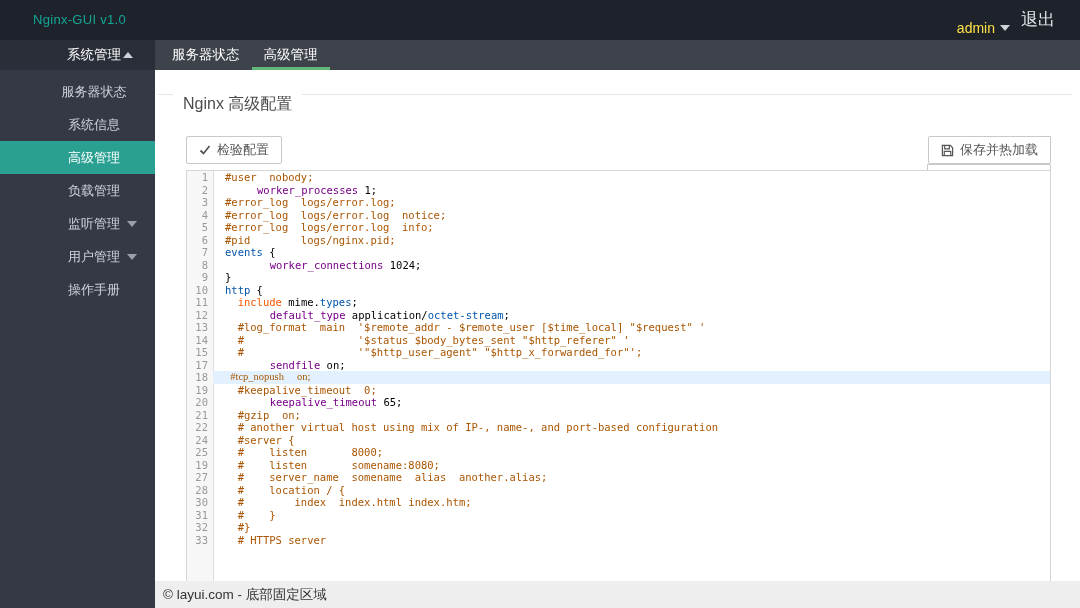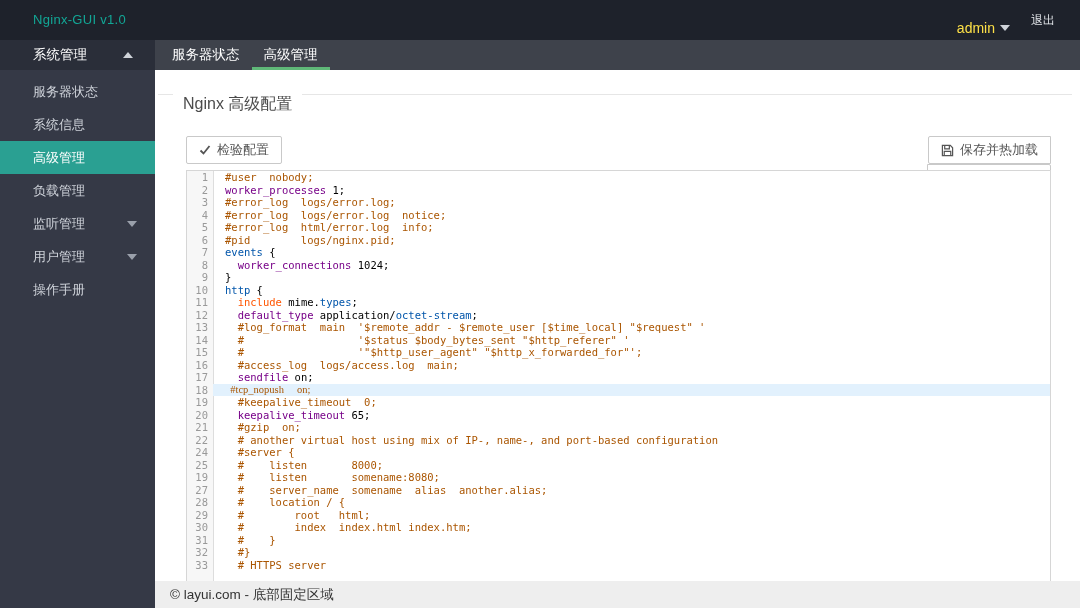--- a/index.html
+++ b/index.html
@@ -10,25 +10,25 @@
   
   .topbar { position:absolute; left:0; top:0; width:1080px; height:40px;
             background:#1e222b; z-index:6; }
   .logo { position:absolute; left:33px; top:0; line-height:40px; font-size:13px;
           color:var(--logo,#12a796); letter-spacing:.3px; }
   .admin-wrap { position:absolute; right:70px; top:0; height:56px; display:flex;
                 align-items:center; gap:5px; color:#fde047; font-size:14px; cursor:pointer; }
   .caret-down { width:0; height:0; border-left:5px solid transparent;
                 border-right:5px solid transparent; border-top:6px solid #cfd3d9; }
   .logout { position:absolute; right:25px; top:0; line-height:40px; color:#e3e6ea;
-            font-size:12px; cursor:pointer; }
+            font-size:17px; cursor:pointer; }
 
   
   .sidebar { position:absolute; left:0; top:40px; width:155px; height:568px;
-             background:#353946; z-index:5; }
+             background:#353946; z-index:5;text-align:center; }
   .side-head { height:30px; line-height:30px; background:#2a2e39; color:#fff;
                font-size:13.5px; padding-left:33px; position:relative; cursor:pointer; }
   .tri-up { position:absolute; right:22px; top:12px; width:0; height:0;
             border-left:5px solid transparent; border-right:5px solid transparent;
             border-bottom:6px solid #cfd3d9; }
   .side-list { padding-top:5px; }
   .side-item { height:33px; line-height:33px; padding-left:33px; font-size:13px;
                color:#cfd3da; position:relative; cursor:pointer; }
   .side-item.active { background:var(--active-nav,#2aa092); color:#fff; }
   .tri-down { position:absolute; right:18px; top:14px; width:0; height:0;
@@ -63,28 +63,28 @@
   
   .editor { position:absolute; top:100px; left:31px; right:29px; bottom:0;
             border:1px solid #d6d6d6; border-bottom:none; overflow:hidden; z-index:1;
             background:linear-gradient(90deg,#f7f7f7 0 26px,#ddd 26px 27px,#fff 27px);
             font-family:"DejaVu Sans Mono", monospace; font-size:10.5px; cursor:text; }
   .cm-row { display:flex; height:12.5px; line-height:12.5px; }
   .cm-gutter { width:26px; text-align:right; padding-right:5px; color:#999; flex:none; }
   .cm-code { flex:1; padding-left:12px; white-space:pre; color:#000; }
   .cm-row.active .cm-code { background:var(--hl,#e2f1fd);font-family:Liberation Serif, serif; }
   .tk-c { color:var(--c-comment,#a50); }
-  .tk-k { color:var(--c-keyword,#708); }
+  .tk-k { color:var(--c-keyword,#708);margin-left:32px; }
   .tk-v { color:var(--c-variable,#05a); }
   .tk-s { color:var(--c-string,#f50); }
   .tk-p { color:#000; }
 
   
   .footer { position:absolute; left:155px; right:0; bottom:0; height:27px; background:#eee;
-            line-height:27px; padding-left:15px; font-size:13.5px; color:#333; z-index:4; }
+            line-height:27px; padding-left:8px; font-size:13.5px; color:#333; z-index:4; }
 </style>
 </head>
 <body>
 
 <div id="stage">
 
   <div class="topbar">
     <div class="logo">Nginx-GUI v1.0</div>
     <div class="admin-wrap">
       <span>admin</span>
@@ -160,21 +160,21 @@
         <div class="cm-row">
           <span class="cm-gutter">3</span>
           <span class="cm-code"><span class="tk-c">#error_log  logs/error.log;</span></span>
         </div>
         <div class="cm-row">
           <span class="cm-gutter">4</span>
           <span class="cm-code"><span class="tk-c">#error_log  logs/error.log  notice;</span></span>
         </div>
         <div class="cm-row">
           <span class="cm-gutter">5</span>
-          <span class="cm-code"><span class="tk-c">#error_log  html/error.log  info;</span></span>
+          <span class="cm-code"><span class="tk-c">#error_log  logs/error.log  info;</span></span>
         </div>
         <div class="cm-row">
           <span class="cm-gutter">6</span>
           <span class="cm-code"><span class="tk-c">#pid        logs/nginx.pid;</span></span>
         </div>
         <div class="cm-row">
           <span class="cm-gutter">7</span>
           <span class="cm-code"><span class="tk-v">events</span><span class="tk-p"> {</span></span>
         </div>
         <div class="cm-row">
@@ -201,24 +201,20 @@
           <span class="cm-gutter">13</span>
           <span class="cm-code"><span class="tk-c">  #log_format  main  '$remote_addr - $remote_user [$time_local] "$request" '</span></span>
         </div>
         <div class="cm-row">
           <span class="cm-gutter">14</span>
           <span class="cm-code"><span class="tk-c">  #                  '$status $body_bytes_sent "$http_referer" '</span></span>
         </div>
         <div class="cm-row">
           <span class="cm-gutter">15</span>
           <span class="cm-code"><span class="tk-c">  #                  '"$http_user_agent" "$http_x_forwarded_for"';</span></span>
-        </div>
-        <div class="cm-row">
-          <span class="cm-gutter">16</span>
-          <span class="cm-code"><span class="tk-c">  #access_log  logs/access.log  main;</span></span>
         </div>
         <div class="cm-row">
           <span class="cm-gutter">17</span>
           <span class="cm-code"><span class="tk-p">  </span><span class="tk-k">sendfile</span><span class="tk-p"> on;</span></span>
         </div>
         <div class="cm-row active">
           <span class="cm-gutter">18</span>
           <span class="cm-code"><span class="tk-c">  #tcp_nopush     on;</span></span>
         </div>
         <div class="cm-row">
@@ -251,24 +247,20 @@
         </div>
         <div class="cm-row">
           <span class="cm-gutter">27</span>
           <span class="cm-code"><span class="tk-c">  #    server_name  somename  alias  another.alias;</span></span>
         </div>
         <div class="cm-row">
           <span class="cm-gutter">28</span>
           <span class="cm-code"><span class="tk-c">  #    location / {</span></span>
         </div>
         <div class="cm-row">
-          <span class="cm-gutter">29</span>
-          <span class="cm-code"><span class="tk-c">  #        root   html;</span></span>
-        </div>
-        <div class="cm-row">
           <span class="cm-gutter">30</span>
           <span class="cm-code"><span class="tk-c">  #        index  index.html index.htm;</span></span>
         </div>
         <div class="cm-row">
           <span class="cm-gutter">31</span>
           <span class="cm-code"><span class="tk-c">  #    }</span></span>
         </div>
         <div class="cm-row">
           <span class="cm-gutter">32</span>
           <span class="cm-code"><span class="tk-c">  #}</span></span>

